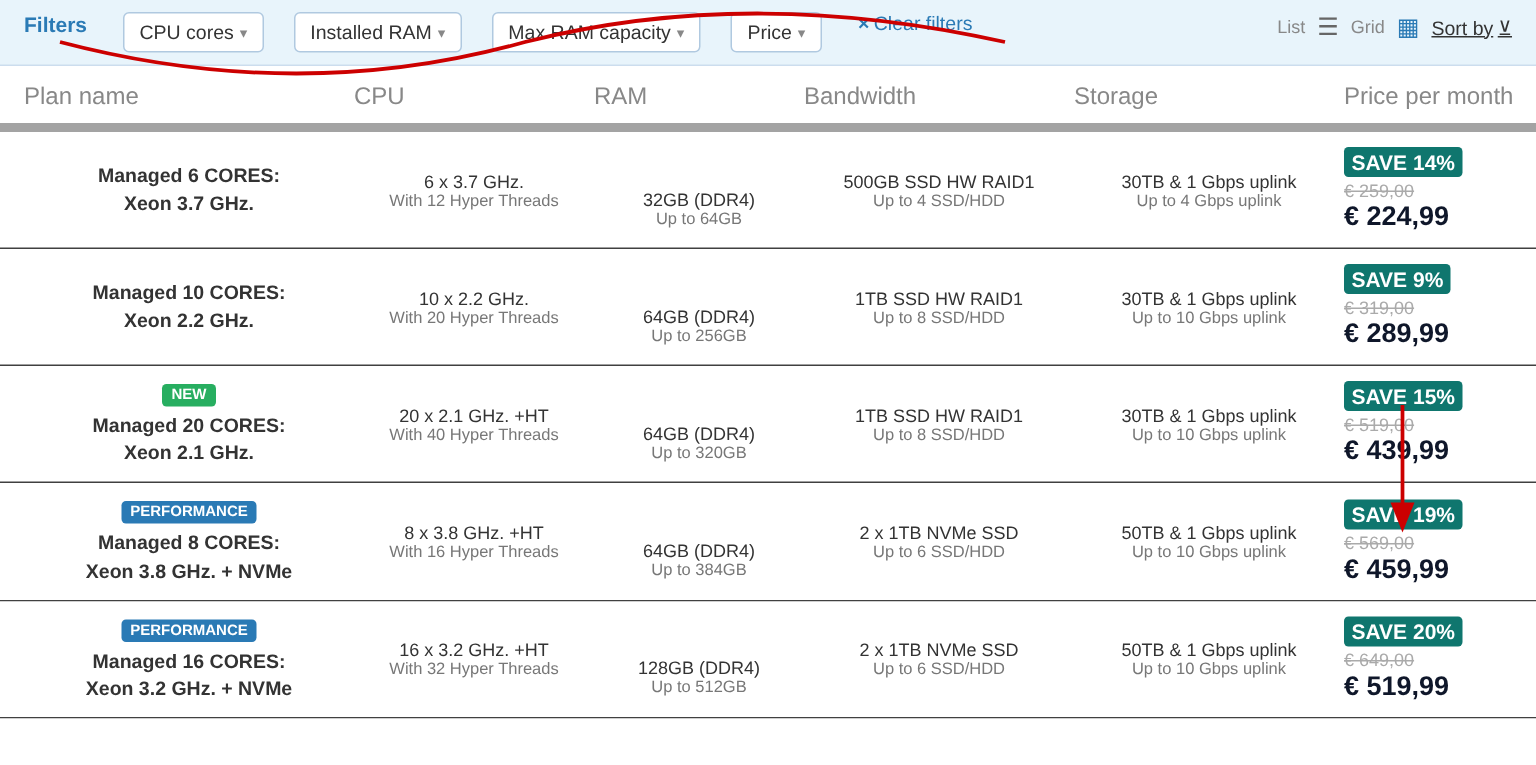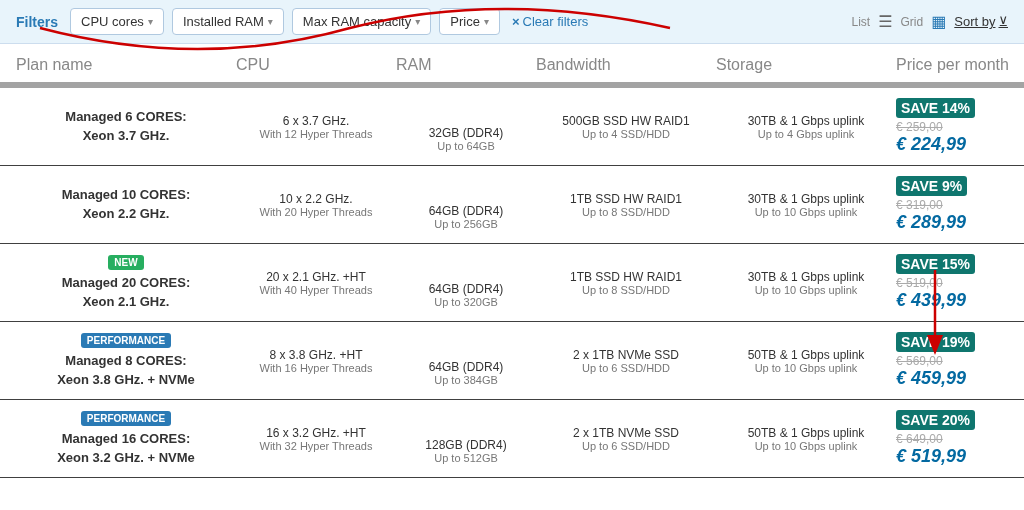--- a/index.html
+++ b/index.html
@@ -3,22 +3,22 @@
   <meta charset="utf-8">
   <style>
     * { box-sizing: border-box; margin: 0; padding: 0; }
     body { font-family: Arial, sans-serif; font-size: 13px; background: #fff; color: #333; width: 1024px; }
 
     
     .filters-bar {
       background: #e8f4fb;
       padding: 8px 16px;
       display: flex;
-      align-items: center;
-      gap: 8px;
+      align-items: flex-start;
+      gap: 20px;
       border-bottom: 1px solid #cde;
     }
     .filter-label {
       font-weight: bold;
       color: #2a7ab5;
       font-size: 14px;
       margin-right: 4px;
     }
     .filter-btn {
       background: #fff;
@@ -125,22 +125,21 @@
       margin-bottom: 2px;
     }
     .old-price {
       color: #aaa;
       text-decoration: line-through;
       font-size: 12px;
     }
     .new-price {
       font-size: 18px;
       font-weight: bold;
-      color: #0369a1;
-      font-style: italic;
+      color: #0f172a;
     }
 
     .col-cpu { font-size: 12px; }
     .col-ram { font-size: 12px; margin-top: 24px; }
     .col-storage { font-size: 12px; }
     .col-bandwidth { font-size: 12px; }
 
     .price-col {
       display: flex;
       flex-direction: column;

